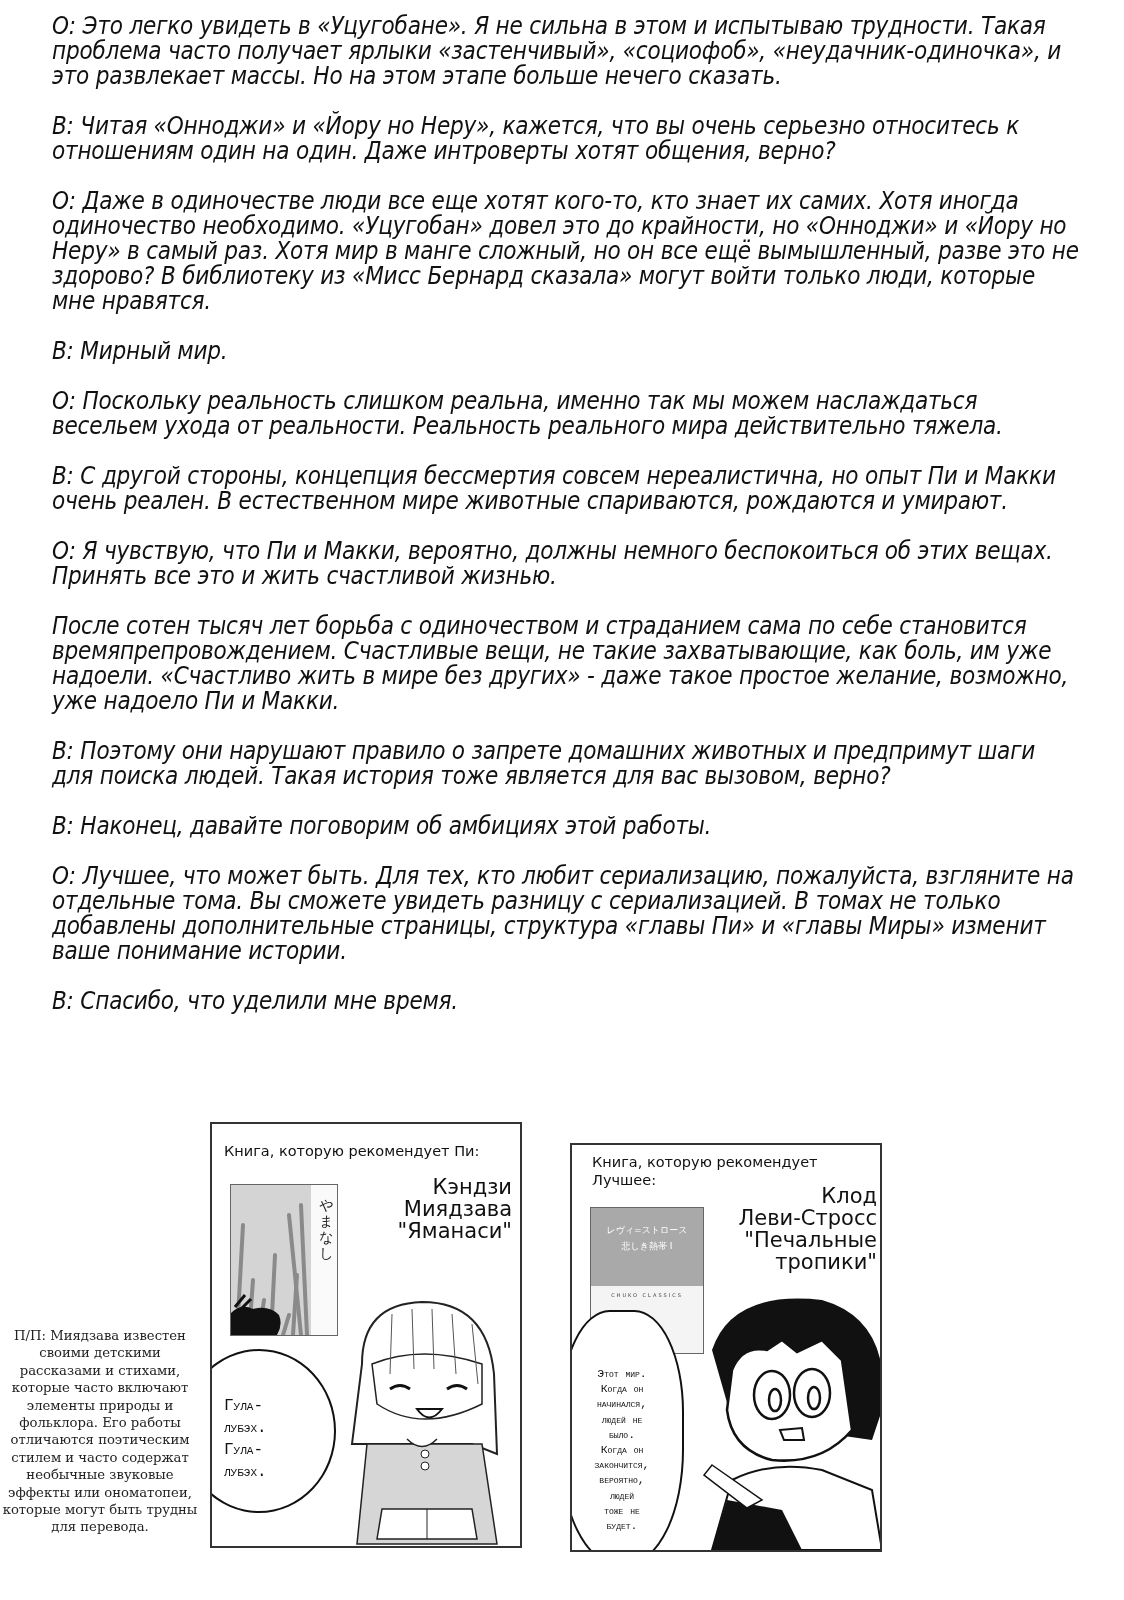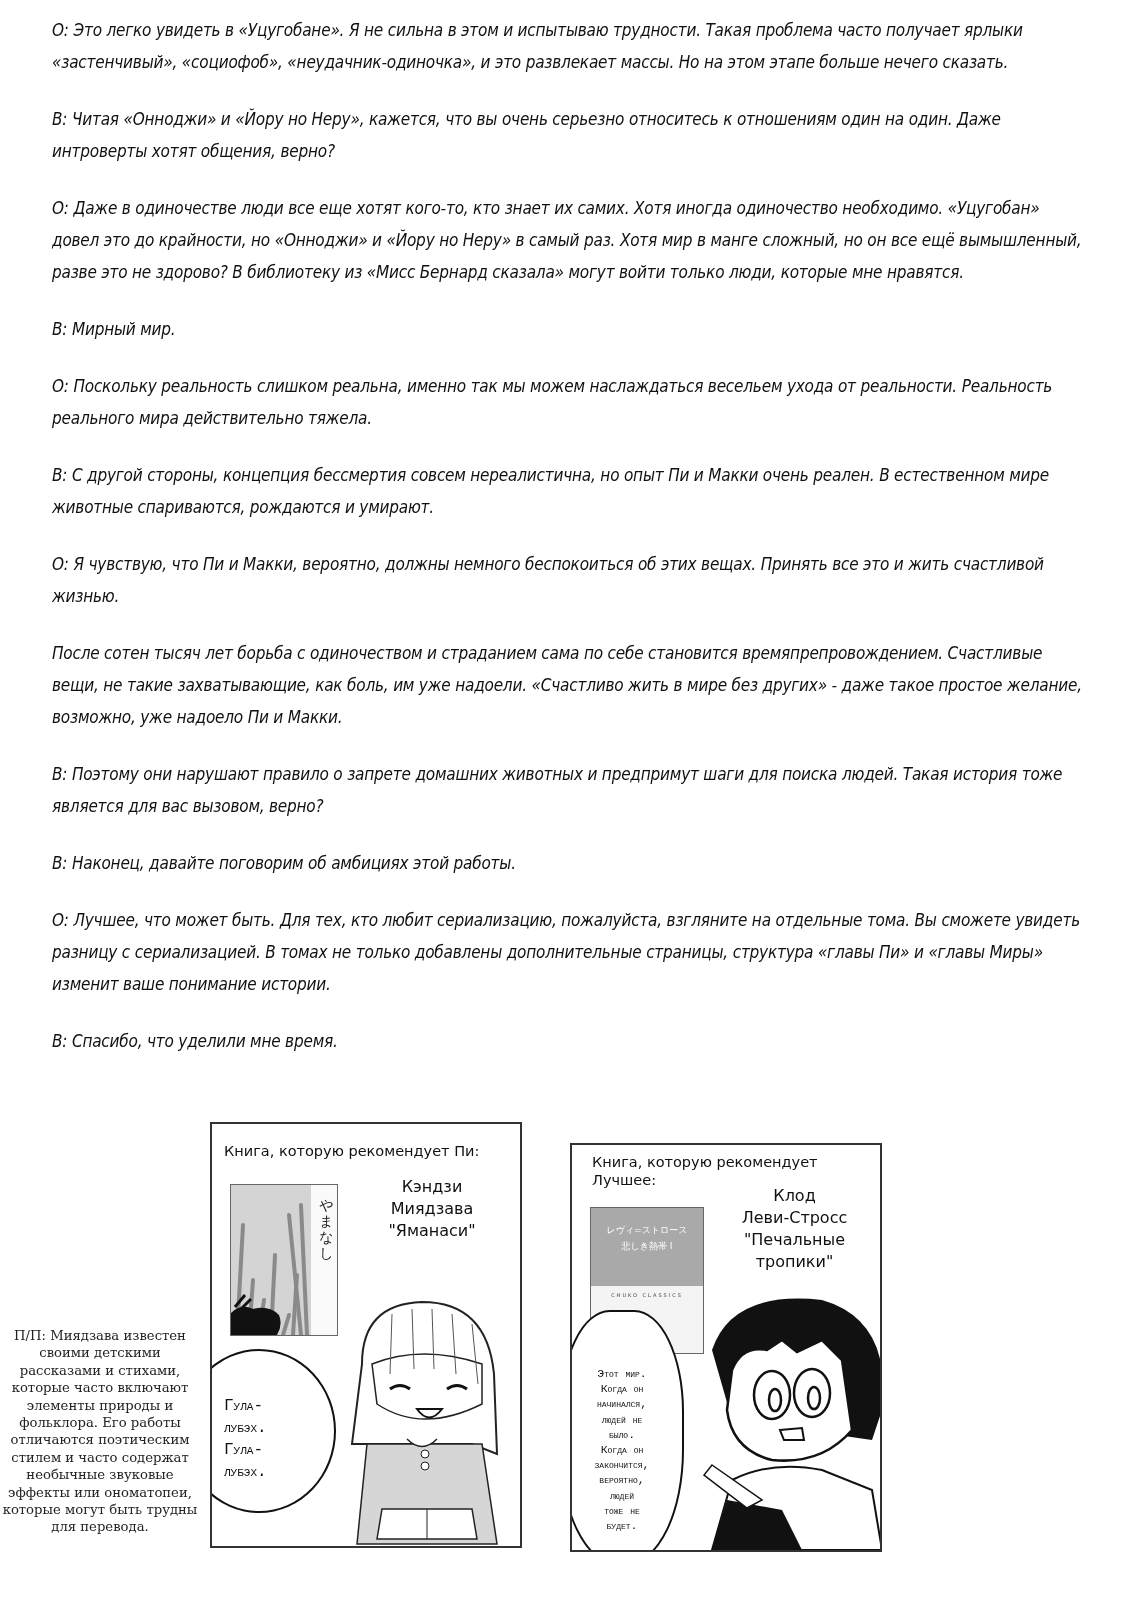--- a/index.html
+++ b/index.html
@@ -1,23 +1,23 @@
 <!DOCTYPE html>
 <html><head>
 <meta charset="utf-8">
 <style>
   html,body{margin:0;padding:0;background:#fff;}
   body{width:1124px;height:1600px;position:relative;overflow:hidden;color:#111;}
-  .text-col{position:absolute;left:52px;top:14px;width:1030px;font-family:"DejaVu Sans Condensed","DejaVu Sans",sans-serif;font-size:17px;line-height:32px;letter-spacing:-0.2px;font-style:italic;font-stretch:condensed;}
+  .text-col{position:absolute;left:52px;top:14px;width:1030px;font-family:"DejaVu Sans Condensed","DejaVu Sans",sans-serif;font-size:24px;line-height:25px;letter-spacing:-0.2px;font-style:italic;font-stretch:condensed;}
   .para{margin:0 0 25px 0;white-space:normal;}
   .panel{position:absolute;border:2px solid #333;background:#fff;overflow:hidden;}
   .panel-left{left:210px;top:1122px;width:308px;height:422px;}
   .panel-right{left:570px;top:1143px;width:308px;height:405px;}
   .rec-label{position:absolute;font-family:"DejaVu Sans",sans-serif;font-size:14.5px;line-height:18px;color:#111;}
-  .book-title{position:absolute;font-family:"DejaVu Sans",sans-serif;font-size:16px;line-height:22px;text-align:center;color:#111;}
+  .book-title{position:absolute;font-family:"DejaVu Sans",sans-serif;font-size:21px;line-height:22px;text-align:right;color:#111;}
   .cover{position:absolute;border:1px solid #666;background:#eee;overflow:hidden;}
   .bubble{position:absolute;background:#fff;border:2px solid #111;border-radius:50%;}
   .bubble-text{position:absolute;font-family:Liberation Mono, monospace;text-align:center;color:#111;font-variant:small-caps;margin-top:9px;}
   .tl-note{position:absolute;left:2px;top:1327px;width:196px;font-family:"DejaVu Serif",serif;font-size:13.2px;line-height:17.4px;text-align:center;color:#222;}
   .char{position:absolute;}
 </style>
 </head>
 <body>
 
 <div class="text-col">

